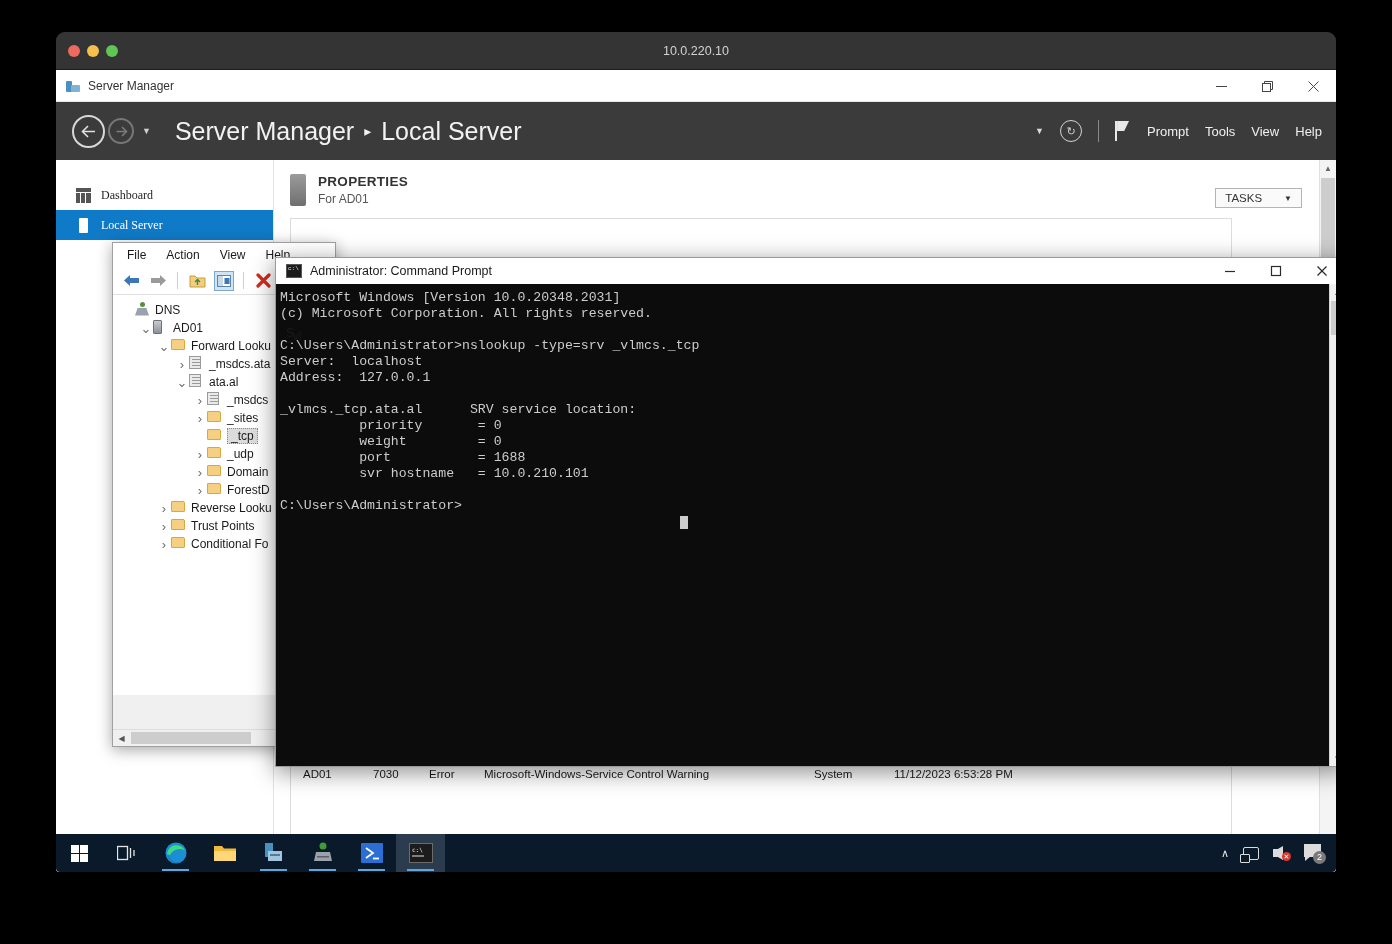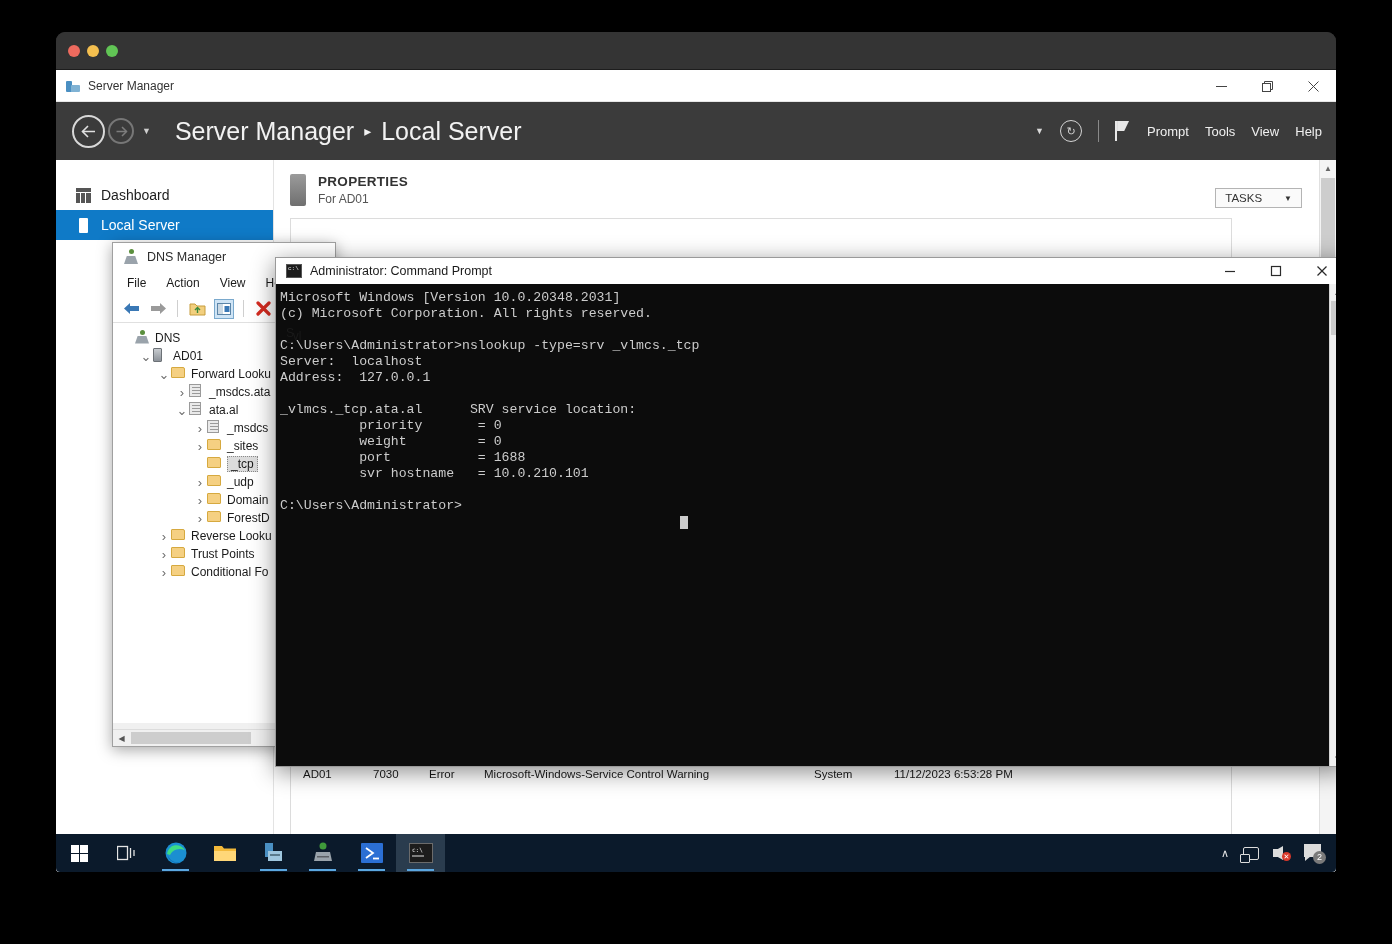--- a/index.html
+++ b/index.html
@@ -100,21 +100,21 @@
   .flag-ico { width:16px; height:20px; position:relative; }
   .flag-ico::before { content:''; position:absolute; left:0; top:0; width:2px; height:20px; background:#e8e8e8; }
   .flag-ico::after { content:''; position:absolute; left:2px; top:0; width:12px; height:10px; background:#e8e8e8; clip-path: polygon(0 0,100% 0,60% 100%,0 100%); }
   .menu-txt { cursor: default; }
 
   
   #sm-body { display: flex; height: 712px; background: #fff; }
   #sm-sidebar { width: 218px; background: #fff; border-right: 1px solid #e3e3e3; padding-top: 20px; }
   .sb-item {
     height: 30px; display:flex; align-items:center; gap:10px;
-    padding-left: 20px; font-size: 14px; color: #1d1d1d;
+    padding-left: 20px; font-size: 12px; color: #1d1d1d; font-family: Liberation Serif, serif;
   }
   .sb-item.sel { background: #0f7ac7; color:#fff; }
   .sb-ico { width:15px; height:15px; display:inline-block; }
   .ico-grid { background:
      linear-gradient(#555,#555) 0 0/15px 4px no-repeat,
      linear-gradient(#555,#555) 0 5px/4px 10px no-repeat,
      linear-gradient(#555,#555) 5px 5px/4px 10px no-repeat,
      linear-gradient(#555,#555) 10px 5px/5px 10px no-repeat; }
   .sb-item.sel .ico-srv { background: #fff; }
   .ico-srv { width: 9px; height: 15px; background: #777; border-radius: 1px; margin-left:3px; }
@@ -286,20 +286,21 @@
 </style>
 </head>
 <body>
 
 <div id="mac-window">
 
   <div id="mac-titlebar">
     <div class="traffic tl-red"></div>
     <div class="traffic tl-yellow"></div>
     <div class="traffic tl-green"></div>
+    <div id="mac-title">10.0.220.10</div>
   </div>
 
   <div id="sm-window">
 
     <div id="sm-titlebar">
       <span class="app-ico"></span>
       <span class="title">Server Manager</span>
       <div class="win-btns">
         <div class="win-btn">
           <svg width="11" height="11" viewBox="0 0 11 11">
@@ -531,24 +532,20 @@
           <span class="bub"></span>
             <span class="tail"></span>
           <span class="badge">2</span>
         </span>
       </div>
     </div>
 
   </div>
 
   <div id="dns-window">
-    <div id="dns-title">
-      <span class="dico"></span>
-      <span class="t">DNS Manager</span>
-    </div>
     <div id="dns-menu">
       <span>File</span>
       <span>Action</span>
       <span>View</span>
       <span>Help</span>
     </div>
     <div id="dns-toolbar">
       <span class="tb-ico">
         <svg width="17" height="13" viewBox="0 0 17 13">
             <path d="M7 1 L1 6.5 L7 12 V9 H16 V4 H7 Z" fill="#3a78b5"></path>

